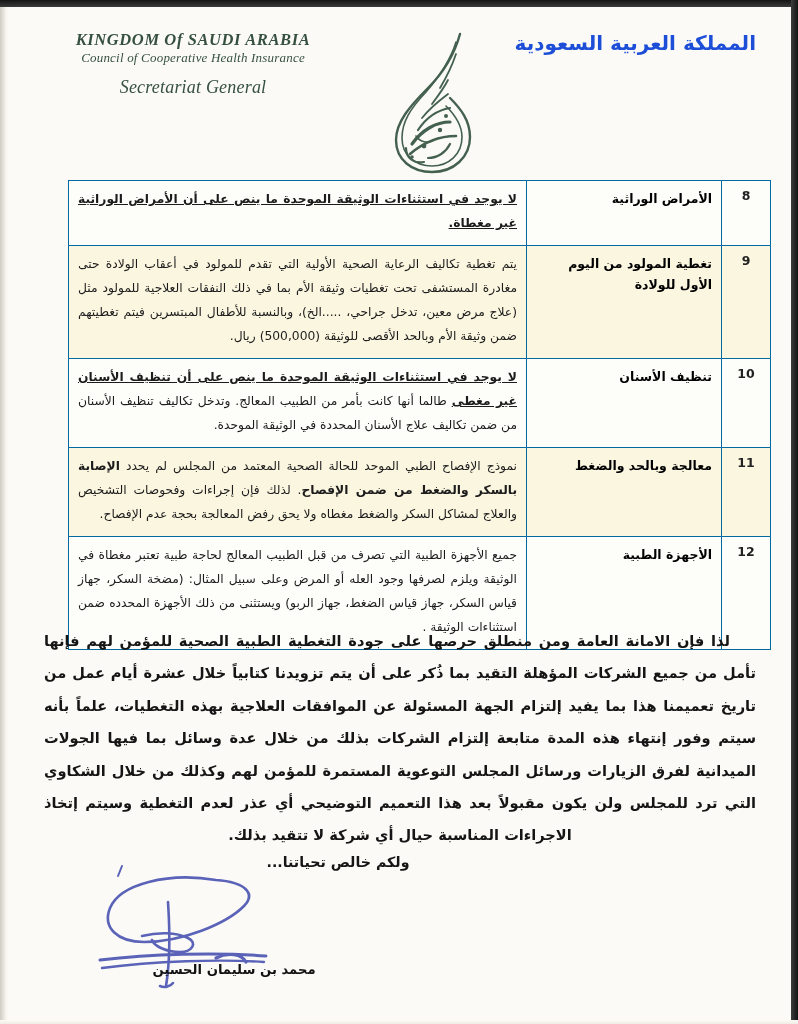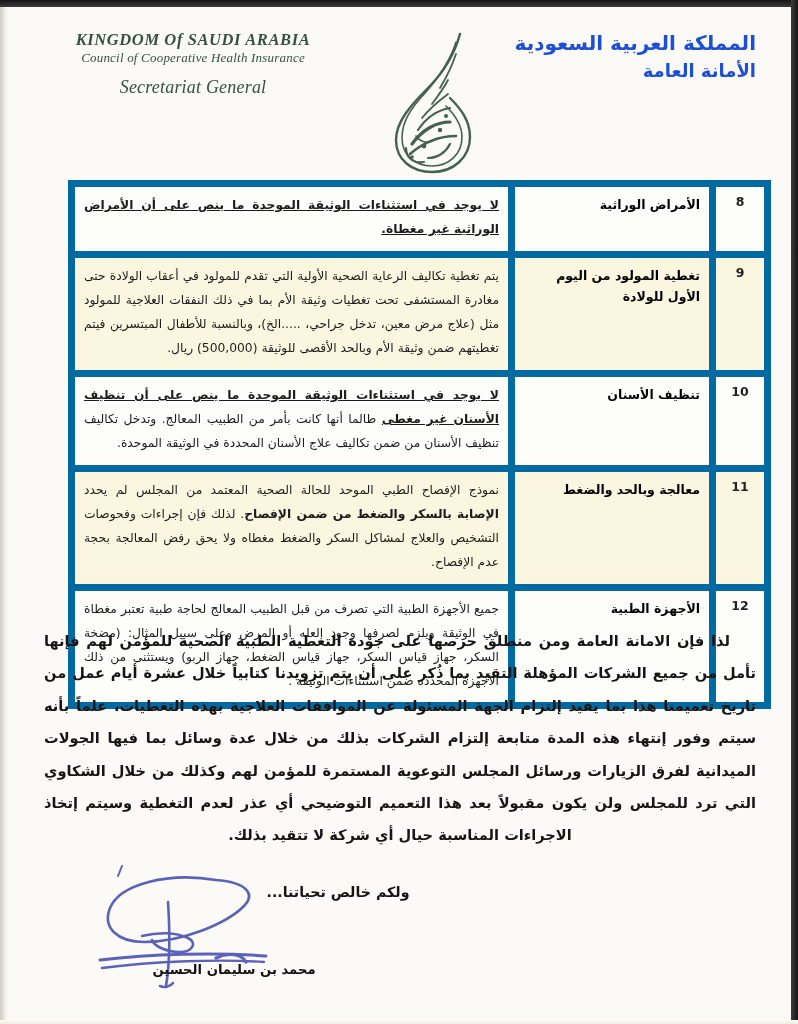--- a/index.html
+++ b/index.html
@@ -91,21 +91,21 @@
     width: 703px;
   }
   table.exc {
     width: 703px;
     border-collapse: collapse;
     direction: rtl;
     table-layout: fixed;
     font-family: "DejaVu Sans", "Liberation Sans", sans-serif;
   }
   table.exc td {
-    border: 7px solid #0369a1;
+    border: 1px solid #0369a1;
     vertical-align: top;
     padding: 7px 9px 9px 9px;
   }
   td.c-num {
     width: 30px;
     text-align: center;
     font-size: 12.5px;
     font-weight: 700;
     color: #222;
     padding-top: 8px;
@@ -143,21 +143,21 @@
     font-size: 14.6px;
     font-weight: 700;
     line-height: 2.22;
     color: #151515;
     text-indent: 26px;
   }
 
   
   .closing {
     position: absolute;
-    left: 0; top: 884px;
+    left: 0; top: 854px;
     width: 736px;
     direction: rtl;
     text-align: center;
     font-family: "DejaVu Sans", "Liberation Sans", sans-serif;
     font-size: 14.2px;
     font-weight: 700;
     color: #151515;
     padding-right: 60px;
     box-sizing: border-box;
   }
@@ -232,21 +232,20 @@
           <circle cx="36" cy="120" r="2.4" fill="#44604f" stroke="none"></circle>
           <circle cx="52" cy="104" r="2.2" fill="#44604f" stroke="none"></circle>
           <circle cx="58" cy="90" r="2" fill="#44604f" stroke="none"></circle>
           <circle cx="24" cy="131" r="1.8" fill="#44604f" stroke="none"></circle>
         </g>
       </svg>
     </div>
 
     <div class="lh-right">
       <div class="lh-r1">المملكة العربية السعودية</div>
-      <div class="lh-r3">الأمانة العامة</div>
     </div>
 
   </div>
 
   <div class="tbl-wrap">
     <table class="exc">
       <tbody>
 
         <tr class="plain">
           <td class="c-num">8</td>

